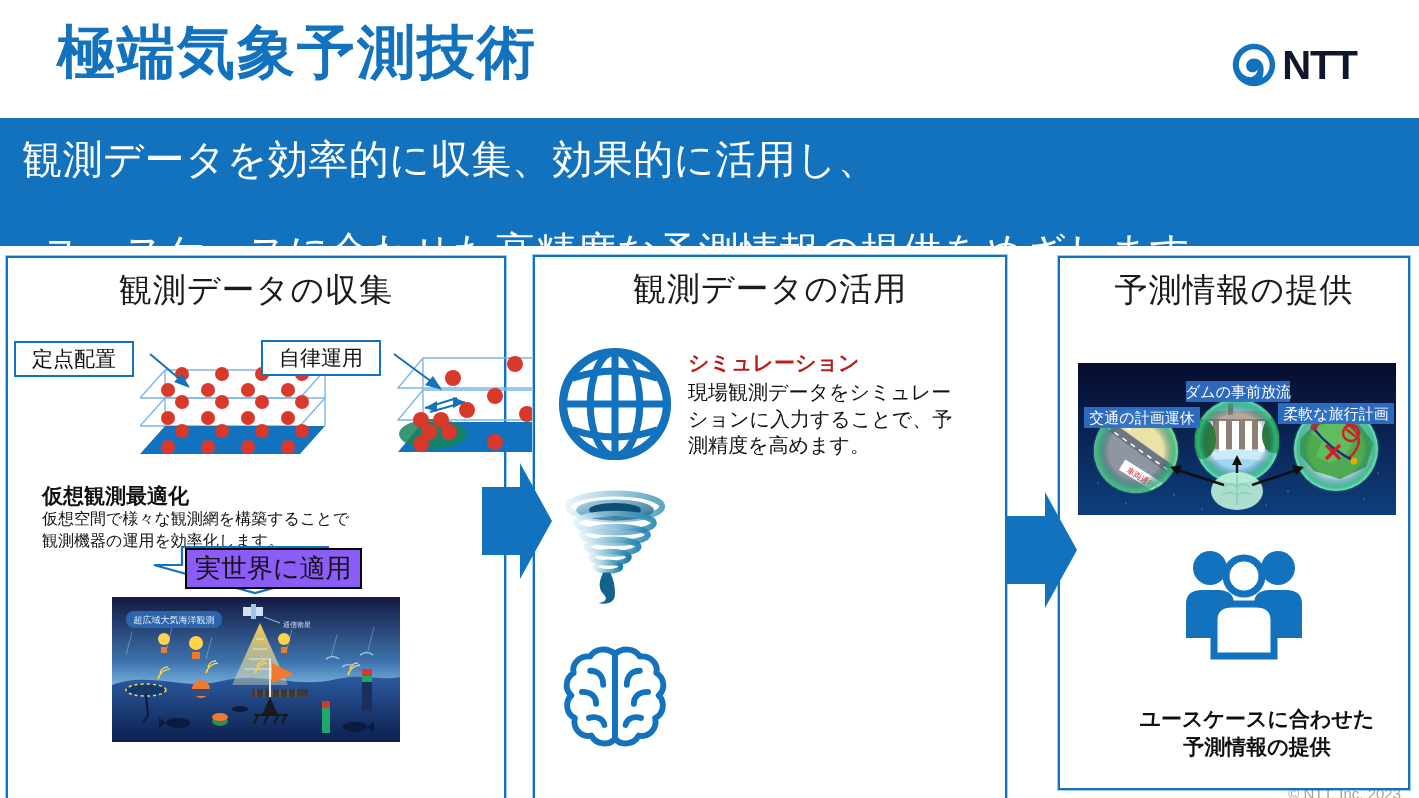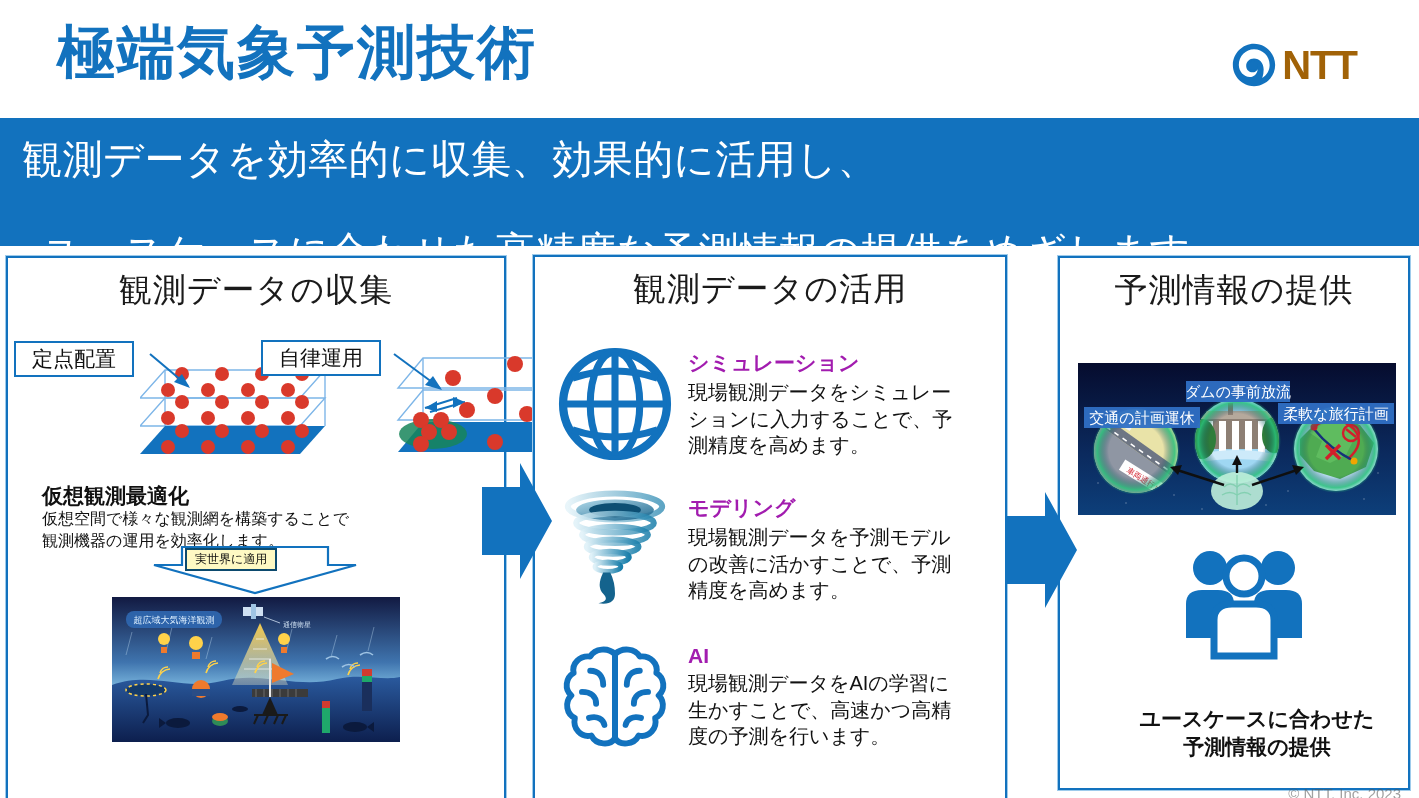--- a/index.html
+++ b/index.html
@@ -12,21 +12,21 @@
   }
   
   #header{position:absolute;left:0;top:0;width:1419px;height:118px;background:#fff;}
   #title{
     position:absolute;left:57px;top:20px;
     font-size:58px;font-weight:bold;color:#1272BE;
     letter-spacing:2px;line-height:1.1;white-space:nowrap;
   }
   #ntt-logo{position:absolute;right:62px;top:42px;display:flex;align-items:center;gap:5px;}
   #ntt-logo .mark{width:46px;height:46px;}
-  #ntt-logo .word{font-size:40px;font-weight:bold;color:#a16207;letter-spacing:-1px;line-height:1;}
+  #ntt-logo .word{font-size:40px;font-weight:bold;color:#0f172a;letter-spacing:-1px;line-height:1;}
   
   #band{
     position:absolute;left:0;top:118px;width:1419px;height:128px;
     background:#1272BE;color:#ffffff;
   }
   #band .line{
     position:absolute;left:22px;font-size:40px;font-weight:500;
     white-space:nowrap;letter-spacing:0.5px;text-align:right;
   }
   #band .l1{top:14px;}
@@ -63,36 +63,36 @@
   .lead-bold{
     position:absolute;font-size:21px;font-weight:bold;color:#111;white-space:nowrap;
   }
   .lead-body{
     position:absolute;font-size:16px;color:#111;line-height:1.35;white-space:nowrap;
   }
   #kasou-title{left:42px;top:482px;}
   #kasou-body{left:42px;top:508px;}
   #arrow-down-apply{position:absolute;left:130px;top:545px;width:250px;height:50px;z-index:4;}
   #apply-label{
-    position:absolute;left:185px;top:548px;background:#fef9c3;border:2px solid #0c4a6e;
-    font-size:12px;color:#111;padding:1px 8px;z-index:6;white-space:nowrap;
+    position:absolute;left:185px;top:548px;background:#8b5cf6;border:2px solid #000000;
+    font-size:26px;color:#111;padding:1px 8px;z-index:6;white-space:nowrap;
   }
   #ocean-img{position:absolute;left:112px;top:597px;width:288px;height:145px;}
   #ocean-cap{
     position:absolute;left:0;right:0;top:750px;text-align:center;
     font-size:21px;font-weight:bold;color:#111;
   }
   
   .mid-item{position:absolute;display:flex;align-items:flex-start;}
   #mid1{left:556px;top:345px;}
   #mid2{left:556px;top:490px;}
   #mid3{left:556px;top:640px;}
   .mid-icon{width:118px;height:118px;flex:0 0 118px;}
   .mid-text{margin-left:14px;padding-top:4px;}
-  .mid-head{font-size:21px;font-weight:bold;color:#a21caf;margin-bottom:2px;}
+  .mid-head{font-size:21px;font-weight:bold;color:#b91c1c;margin-bottom:2px;}
   .mid-body{font-size:20px;color:#111;line-height:1.33;white-space:pre-line;}
   
   #usecase-img{position:absolute;left:1078px;top:363px;width:318px;height:152px;}
   #people-icon{position:absolute;left:1180px;top:542px;width:128px;height:120px;}
   #right-cap{
     position:absolute;left:1058px;width:352px;top:705px;text-align:center;
     font-size:21px;font-weight:bold;color:#111;line-height:1.35;padding-left:23px;
   }
   #copyright{
     position:absolute;right:18px;bottom:-4px;font-size:15px;color:#555;opacity:.55;
@@ -369,50 +369,38 @@
     <ellipse cx="50" cy="14" rx="40" ry="11" fill="none" stroke="url(#tg2)" stroke-width="5" opacity="0.7"></ellipse>
     <ellipse cx="50" cy="17" rx="33" ry="9" fill="url(#tg1)" opacity="0.9"></ellipse>
     <ellipse cx="50" cy="17" rx="22" ry="6" fill="#0d4f73"></ellipse>
     <ellipse cx="50" cy="28" rx="33" ry="8" fill="none" stroke="url(#tg2)" stroke-width="5" opacity="0.85"></ellipse>
     <ellipse cx="50" cy="38" rx="28" ry="7" fill="none" stroke="url(#tg2)" stroke-width="5" opacity="0.85"></ellipse>
     <ellipse cx="48" cy="48" rx="22" ry="6" fill="none" stroke="url(#tg2)" stroke-width="5" opacity="0.9"></ellipse>
     <ellipse cx="46" cy="57" rx="16" ry="5" fill="none" stroke="url(#tg2)" stroke-width="4.5"></ellipse>
     <ellipse cx="44" cy="65" rx="11" ry="4" fill="none" stroke="url(#tg2)" stroke-width="4"></ellipse>
     <path d="M40 70 Q34 82 40 88 Q46 94 36 96 Q50 98 50 88 Q50 78 46 70 Z" fill="#14638d"></path>
   </svg>
-  <div class="mid-text">
-    <div class="mid-head">モデリング</div>
-    <div class="mid-body">現場観測データを予測モデル
-の改善に活かすことで、予測
-精度を高めます。</div>
-  </div>
 </div>
 
 <div id="mid3" class="mid-item">
   <svg class="mid-icon" viewBox="0 0 100 100">
     <g fill="none" stroke="#1272BE" stroke-width="5" stroke-linecap="round" stroke-linejoin="round">
       <path d="M50 12 C44 6 33 7 29 14 C20 13 13 20 15 28 C8 32 7 42 13 47
                C7 53 9 63 16 66 C14 75 21 83 30 81 C34 89 46 90 50 83 Z"></path>
       <path d="M50 12 C56 6 67 7 71 14 C80 13 87 20 85 28 C92 32 93 42 87 47
                C93 53 91 63 84 66 C86 75 79 83 70 81 C66 89 54 90 50 83 Z"></path>
       <path d="M50 16 L50 84"></path>
       <path d="M29 26 C36 26 40 31 40 38"></path>
       <path d="M22 44 C30 44 34 48 34 54"></path>
       <path d="M28 66 C35 64 40 67 41 72"></path>
       <path d="M71 26 C64 26 60 31 60 38"></path>
       <path d="M78 44 C70 44 66 48 66 54"></path>
       <path d="M72 66 C65 64 60 67 59 72"></path>
     </g>
   </svg>
-  <div class="mid-text">
-    <div class="mid-head">AI</div>
-    <div class="mid-body">現場観測データをAIの学習に
-生かすことで、高速かつ高精
-度の予測を行います。</div>
-  </div>
 </div>
 
 <svg id="arrow2" class="big-arrow" viewBox="0 0 70 116">
   <polygon points="0,24 38,24 38,0 70,58 38,116 38,92 0,92" fill="#1272BE"></polygon>
 </svg>
 
 <div id="panel-right" class="panel">
   <div class="panel-title">予測情報の提供</div>
 </div>
 

